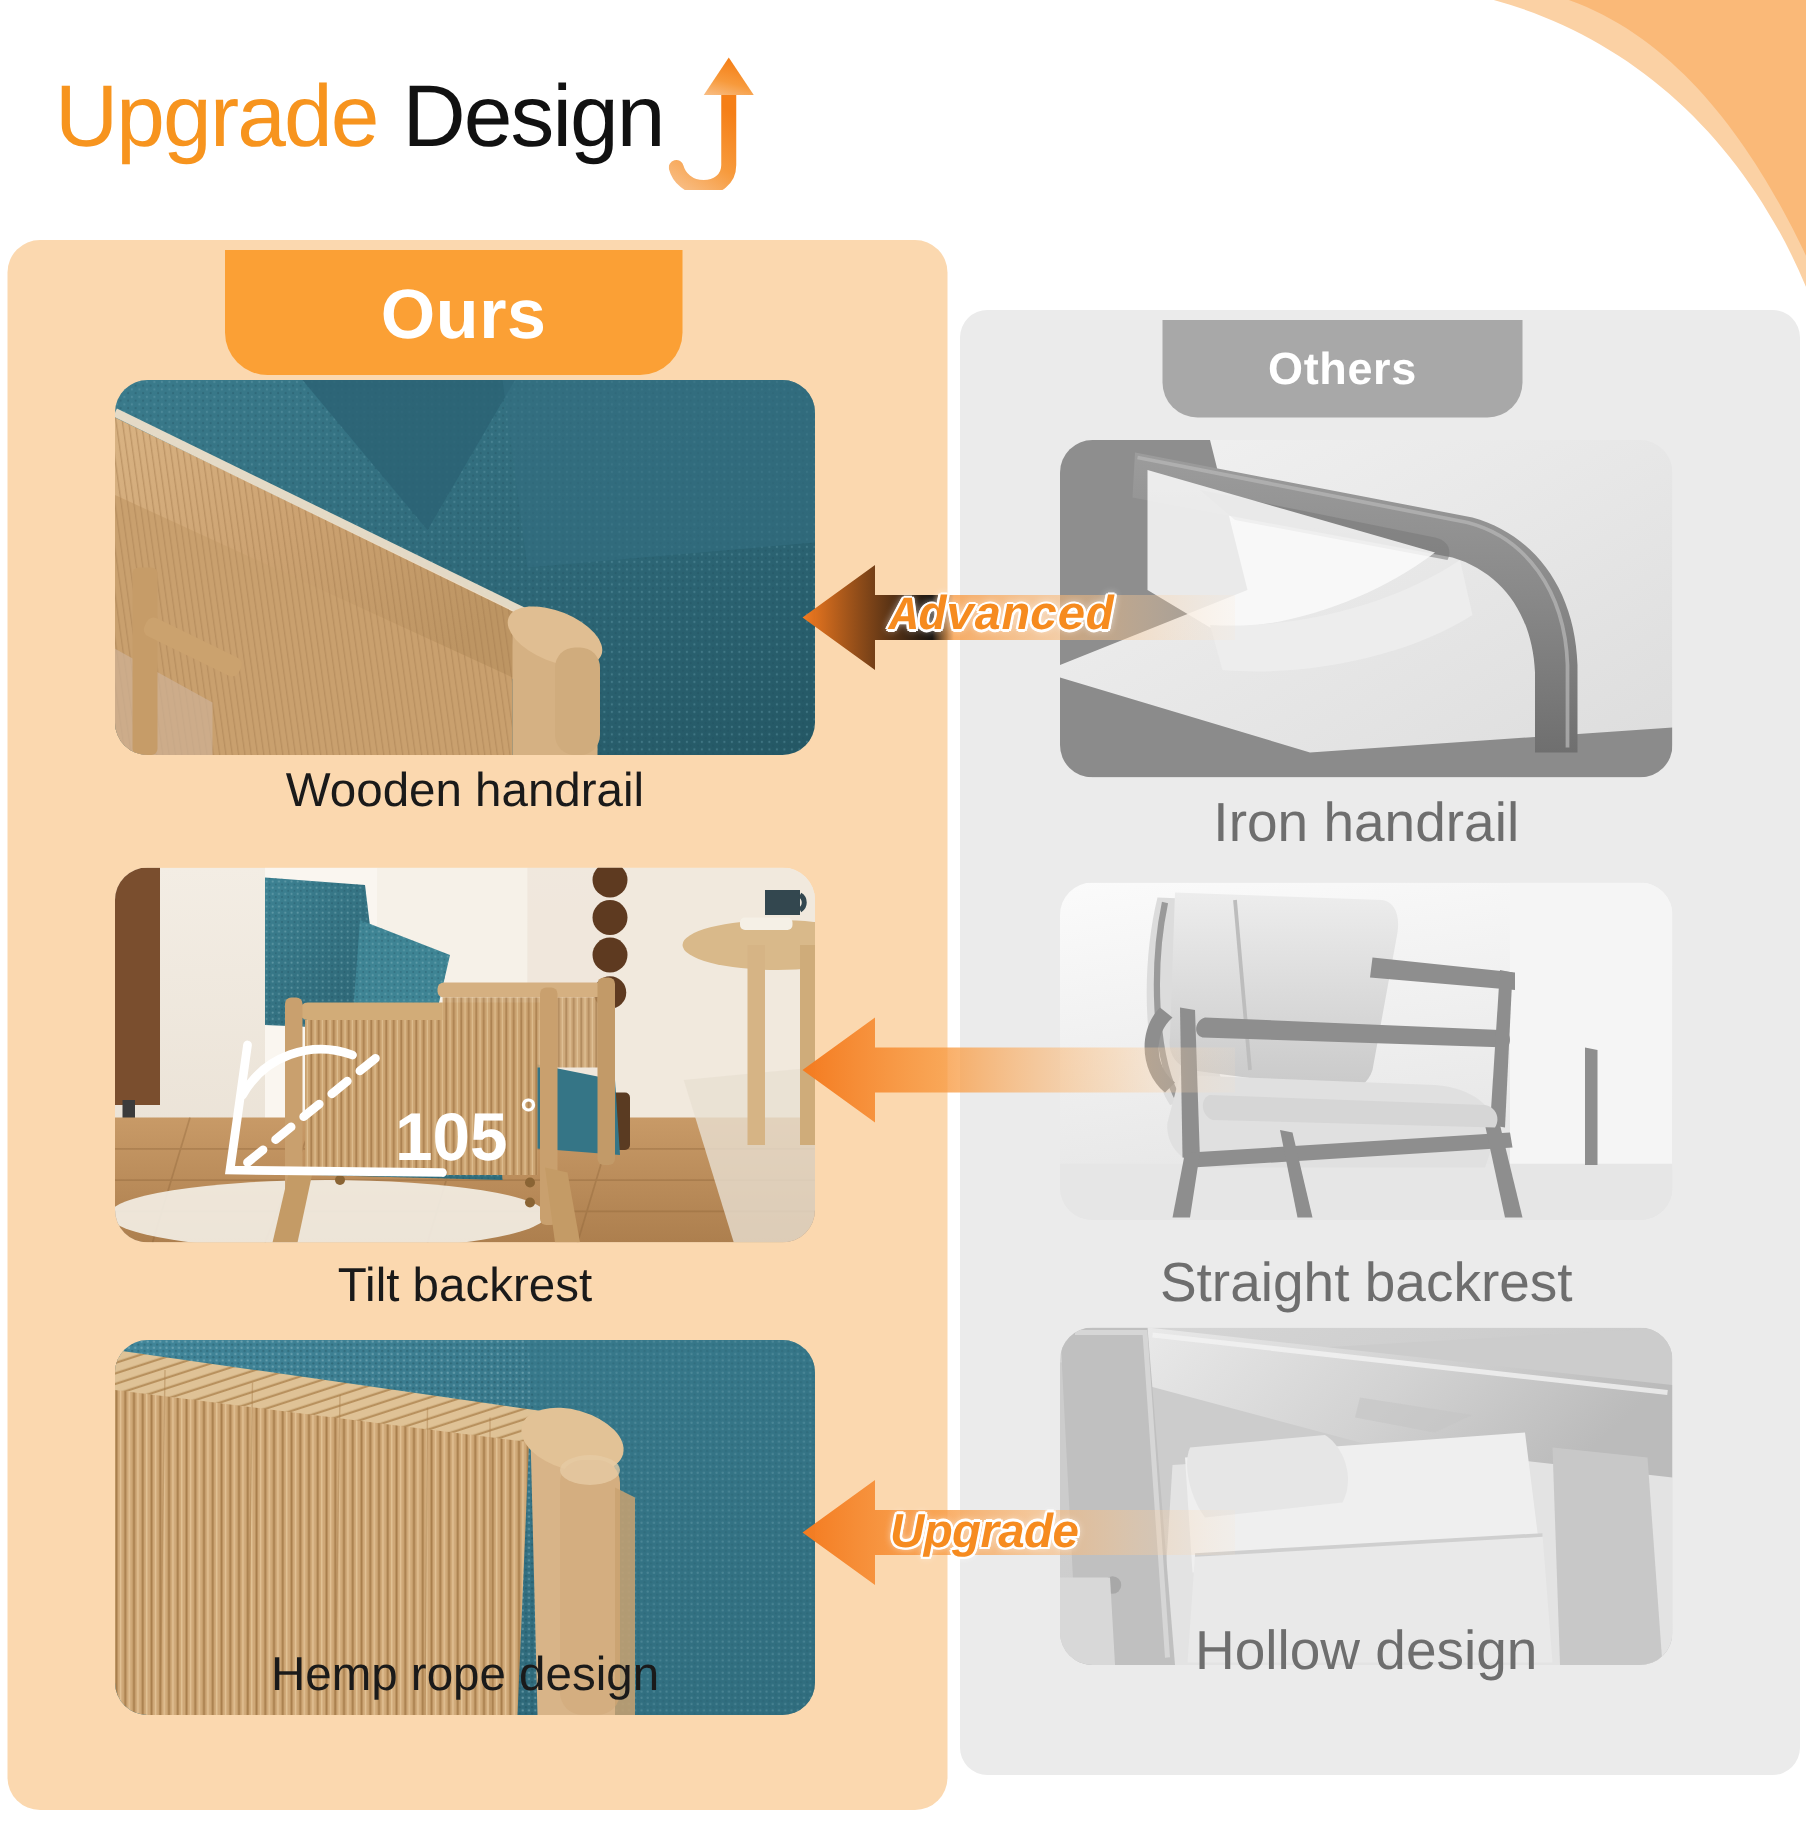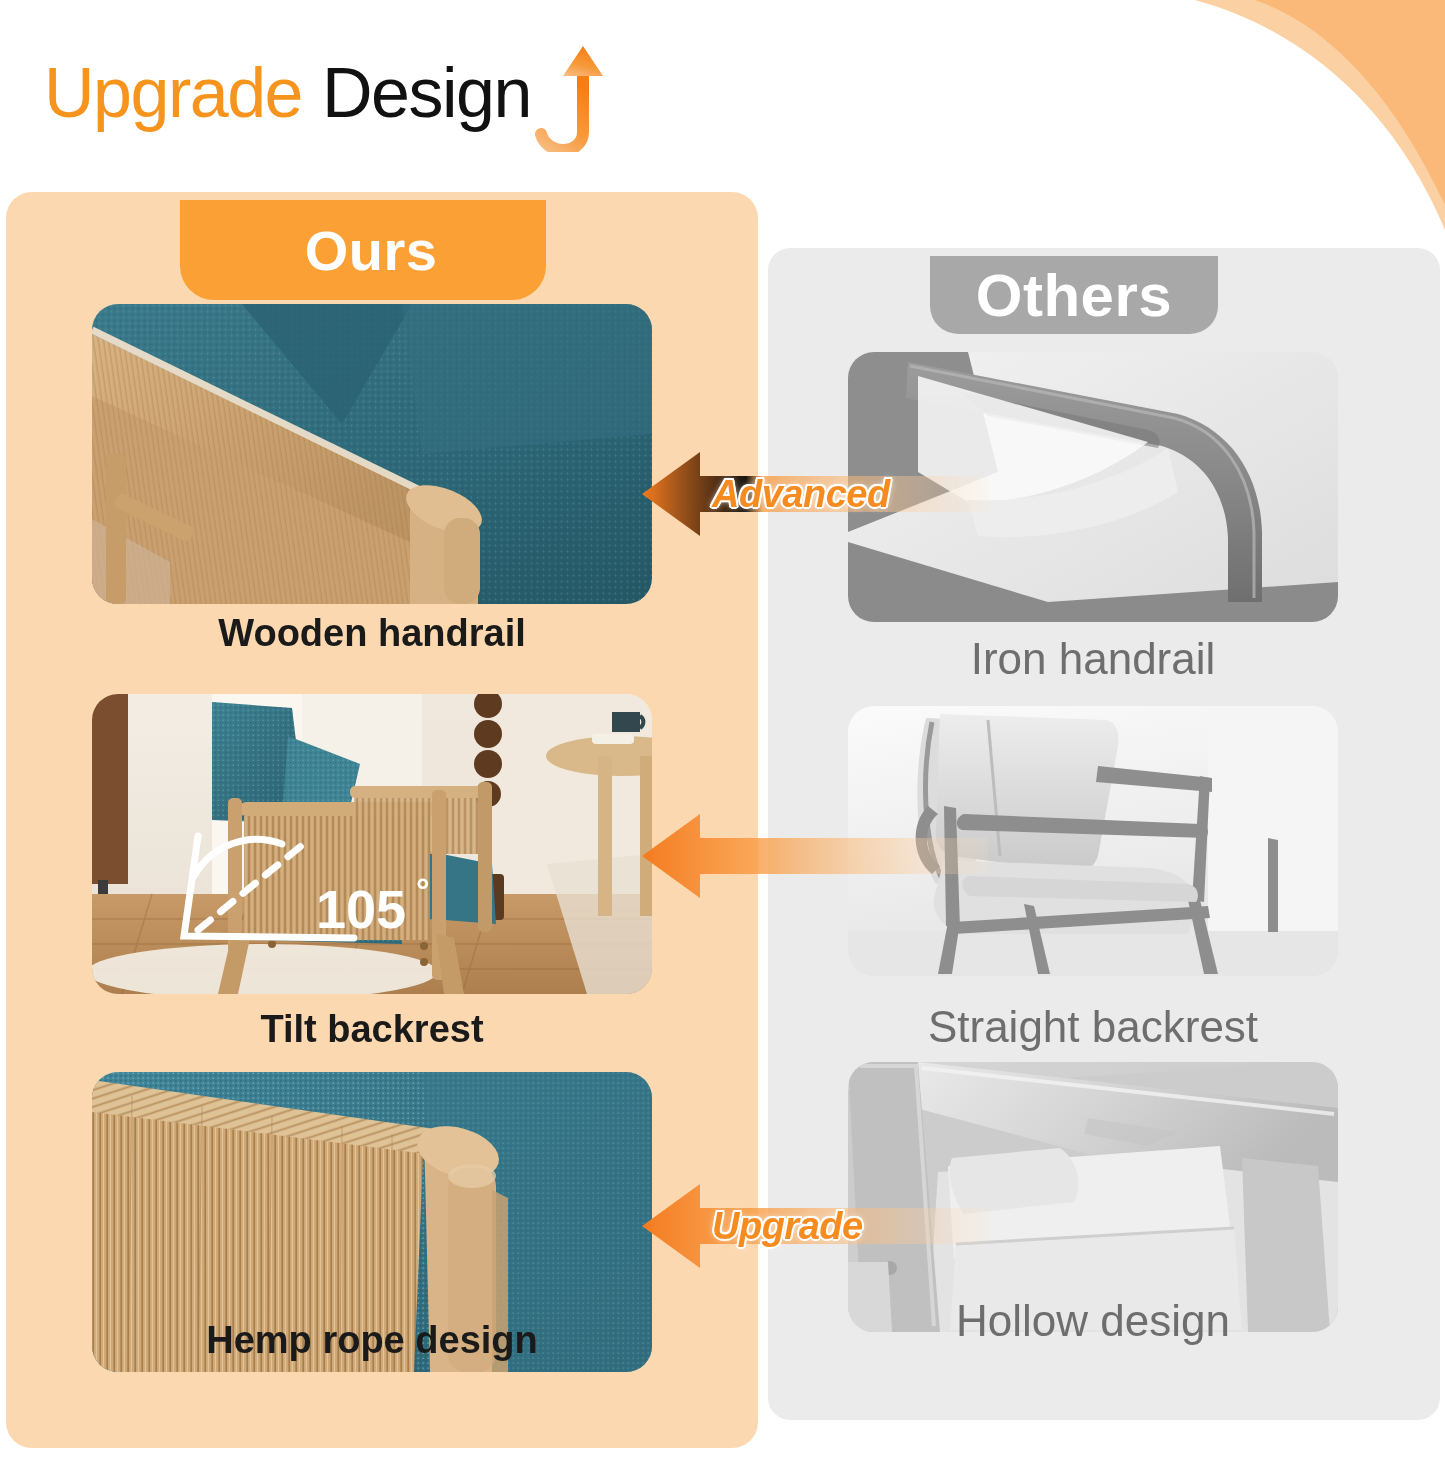--- a/index.html
+++ b/index.html
@@ -80,21 +80,21 @@
     border-radius: 0 0 34px 34px;
     font-size: 56px;
     letter-spacing: 0.5px;
     padding-left: 16px;
   }
   .badge-others {
     left: 930px; top: 256px;
     width: 288px; height: 78px;
     background: #A8A8A8;
     border-radius: 0 0 28px 28px;
-    font-size: 60px;
+    font-size: 36px;
     letter-spacing: 0.5px;
   }
 
   
   .photo {
     position: absolute;
     border-radius: 26px;
     overflow: hidden;
     z-index: 3;
   }
@@ -105,21 +105,21 @@
 
   
   .caption {
     position: absolute;
     text-align: center;
     z-index: 4;
   }
   .caption-left {
     left: 92px; width: 560px;
     font-size: 38px;
-    font-weight: bold;
+    font-weight: normal;
     color: #1A1A1A;
   }
   .caption-right {
     left: 848px; width: 490px;
     font-size: 44px;
     font-weight: normal;
     color: #6E6E6E;
   }
 
   
@@ -253,21 +253,21 @@
     <path d="M60,10 L330,62 C380,76 412,120 414,180 L414,250 L380,250 L380,186 C378,140 354,106 314,94 L58,46 Z" fill="url(#gmetal1)"></path>
     <path d="M62,14 L326,66 C372,78 404,120 406,180 L406,246" fill="none" stroke="#B6B6B6" stroke-width="3" opacity="0.75"></path>
     <path d="M112,40 L300,78 C310,80 314,88 310,96 L140,64 Z" fill="#787878" opacity="0.55"></path>
     <path d="M70,24 L300,90 C250,128 180,152 120,150 L70,120 Z" fill="#FAFAFA" opacity="0.85"></path>
     <path d="M120,148 C200,152 276,126 320,96 L330,140 C280,172 200,190 130,184 Z" fill="#EDEDED"></path>
   </svg>
 </div>
 
 <div class="caption caption-right" style="top:634px;">Iron handrail</div>
 
-<div class="cmp-arrow" style="top:446px;">
+<div class="cmp-arrow" style="top:446px;font-family:Liberation Mono, monospace;">
   <svg viewBox="0 0 350 96" preserveAspectRatio="none">
     <defs>
       <linearGradient id="gArw1" x1="0" y1="0" x2="1" y2="0">
         <stop offset="0%" stop-color="#F47B20" stop-opacity="1"></stop>
         <stop offset="30%" stop-color="#F79githubA3C" stop-opacity="0.9"></stop>
         <stop offset="35%" stop-color="#F89B43" stop-opacity="0.8"></stop>
         <stop offset="72%" stop-color="#FBC58C" stop-opacity="0.45"></stop>
         <stop offset="100%" stop-color="#FDE2C4" stop-opacity="0.12"></stop>
       </linearGradient>
     </defs>

